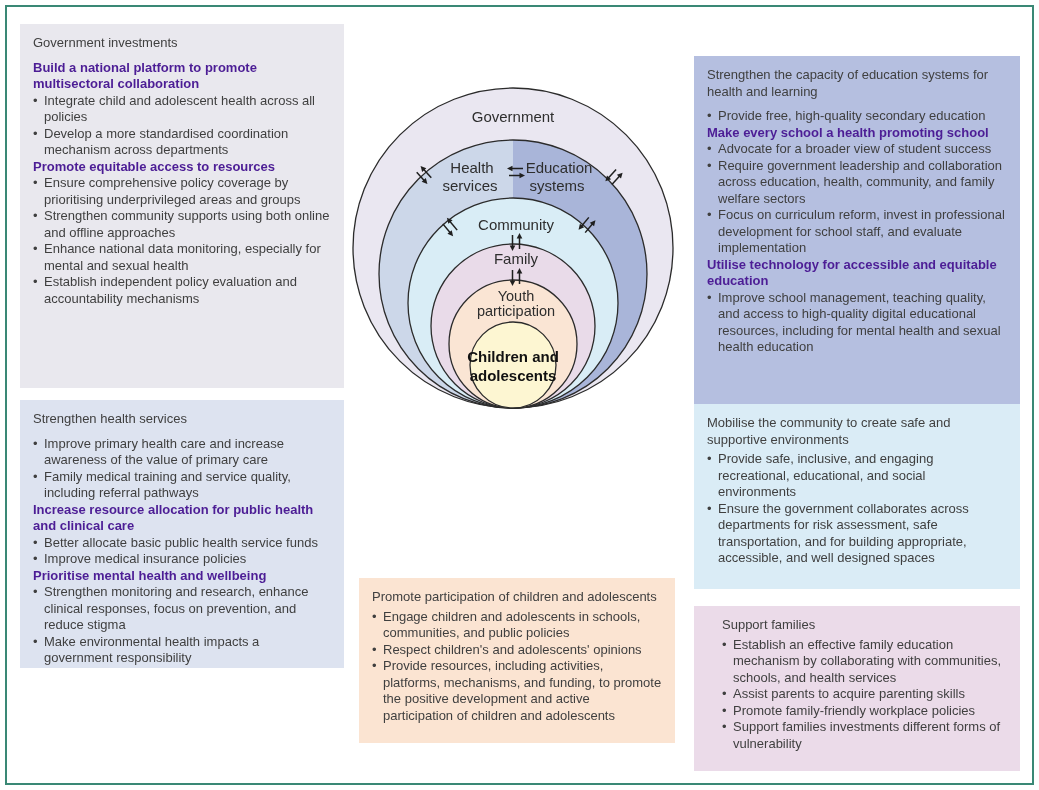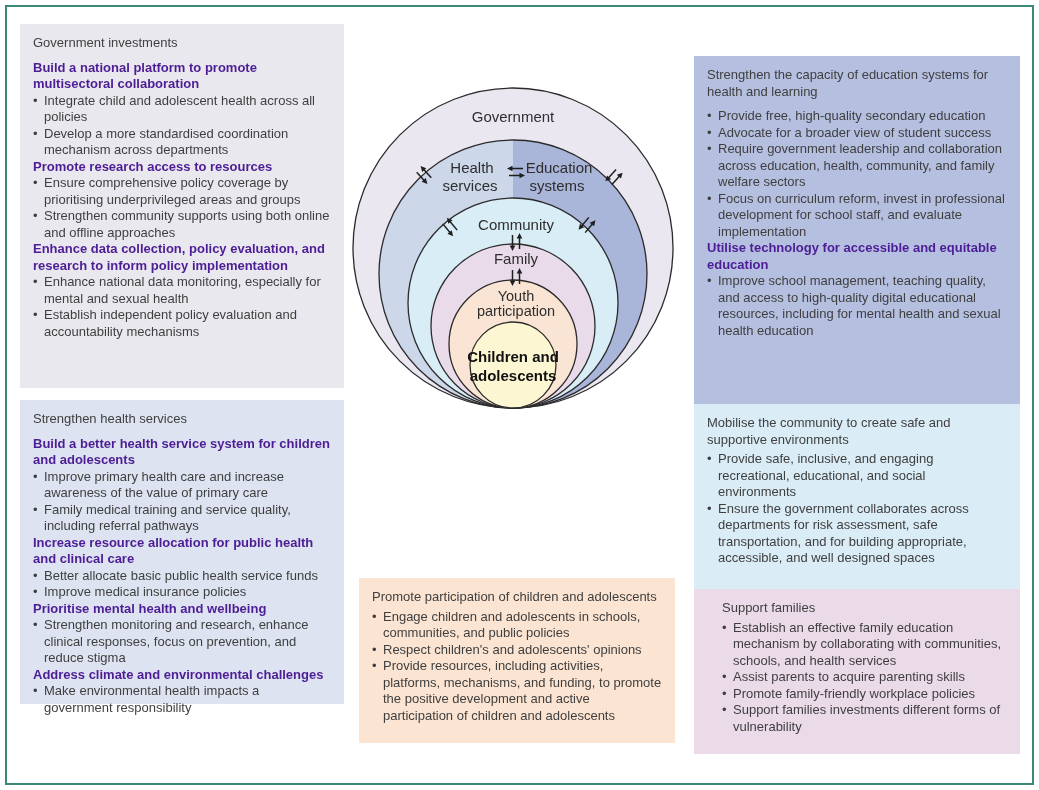--- a/index.html
+++ b/index.html
@@ -33,45 +33,43 @@
     <div>
         <div class="item sub">Build a national platform to promote multisectoral collaboration</div>
         <div class="item bullet">
           <span class="dot">•</span>
           <span class="btext">Integrate child and adolescent health across all policies</span>
         </div>
         <div class="item bullet">
           <span class="dot">•</span>
           <span class="btext">Develop a more standardised coordination mechanism across departments</span>
         </div>
-        <div class="item sub">Promote research access to resources</div>
+        <div class="item sub">Promote equitable access to resources</div>
         <div class="item bullet">
           <span class="dot">•</span>
           <span class="btext">Ensure comprehensive policy coverage by prioritising underprivileged areas and groups</span>
         </div>
         <div class="item bullet">
           <span class="dot">•</span>
           <span class="btext">Strengthen community supports using both online and offline approaches</span>
         </div>
-        <div class="item sub">Enhance data collection, policy evaluation, and research to inform policy implementation</div>
         <div class="item bullet">
           <span class="dot">•</span>
           <span class="btext">Enhance national data monitoring, especially for mental and sexual health</span>
         </div>
         <div class="item bullet">
           <span class="dot">•</span>
           <span class="btext">Establish independent policy evaluation and accountability mechanisms</span>
         </div>
       </div>
   </div>
 
-  <div class="box" style="left: 20px; top: 400px; width: 324px; height: 304px; background: rgb(221, 227, 240);">
+  <div class="box" style="left: 20px; top: 400px; width: 324px; height: 268px; background: rgb(221, 227, 240);">
     <div class="box-title">Strengthen health services</div>
     <div>
-        <div class="item sub">Build a better health service system for children and adolescents</div>
         <div class="item bullet">
           <span class="dot">•</span>
           <span class="btext">Improve primary health care and increase awareness of the value of primary care</span>
         </div>
         <div class="item bullet">
           <span class="dot">•</span>
           <span class="btext">Family medical training and service quality, including referral pathways</span>
         </div>
         <div class="item sub">Increase resource allocation for public health and clinical care</div>
         <div class="item bullet">
@@ -80,35 +78,35 @@
         </div>
         <div class="item bullet">
           <span class="dot">•</span>
           <span class="btext">Improve medical insurance policies</span>
         </div>
         <div class="item sub">Prioritise mental health and wellbeing</div>
         <div class="item bullet">
           <span class="dot">•</span>
           <span class="btext">Strengthen monitoring and research, enhance clinical responses, focus on prevention, and reduce stigma</span>
         </div>
-        <div class="item sub">Address climate and environmental challenges</div>
         <div class="item bullet">
           <span class="dot">•</span>
           <span class="btext">Make environmental health impacts a government responsibility</span>
         </div>
       </div>
   </div>
 
   <div class="box" style="left: 694px; top: 24px; width: 326px; height: 348px; background: rgb(181, 191, 224); margin-top: 32px;">
     <div class="box-title">Strengthen the capacity of education systems for health and learning</div>
     <div>
         <div class="item bullet">
           <span class="dot">•</span>
           <span class="btext">Provide free, high-quality secondary education</span>
         </div>
+        <div class="item sub">Make every school a health promoting school</div>
         <div class="item bullet">
           <span class="dot">•</span>
           <span class="btext">Advocate for a broader view of student success</span>
         </div>
         <div class="item bullet">
           <span class="dot">•</span>
           <span class="btext">Require government leadership and collaboration across education, health, community, and family welfare sectors</span>
         </div>
         <div class="item bullet">
           <span class="dot">•</span>
@@ -129,21 +127,21 @@
           <span class="dot">•</span>
           <span class="btext">Provide safe, inclusive, and engaging recreational, educational, and social environments</span>
         </div>
         <div class="item bullet">
           <span class="dot">•</span>
           <span class="btext">Ensure the government collaborates across departments for risk assessment, safe transportation, and for building appropriate, accessible, and well designed spaces</span>
         </div>
       </div>
   </div>
 
-  <div class="box" style="left: 694px; top: 589px; width: 326px; height: 165px; background: rgb(235, 219, 233); padding-left: 28px;">
+  <div class="box" style="left: 694px; top: 606px; width: 326px; height: 165px; background: rgb(235, 219, 233); padding-left: 28px;">
     <div class="box-title tight">Support families</div>
     <div>
         <div class="item bullet">
           <span class="dot">•</span>
           <span class="btext">Establish an effective family education mechanism by collaborating with communities, schools, and health services</span>
         </div>
         <div class="item bullet">
           <span class="dot">•</span>
           <span class="btext">Assist parents to acquire parenting skills</span>
         </div>

